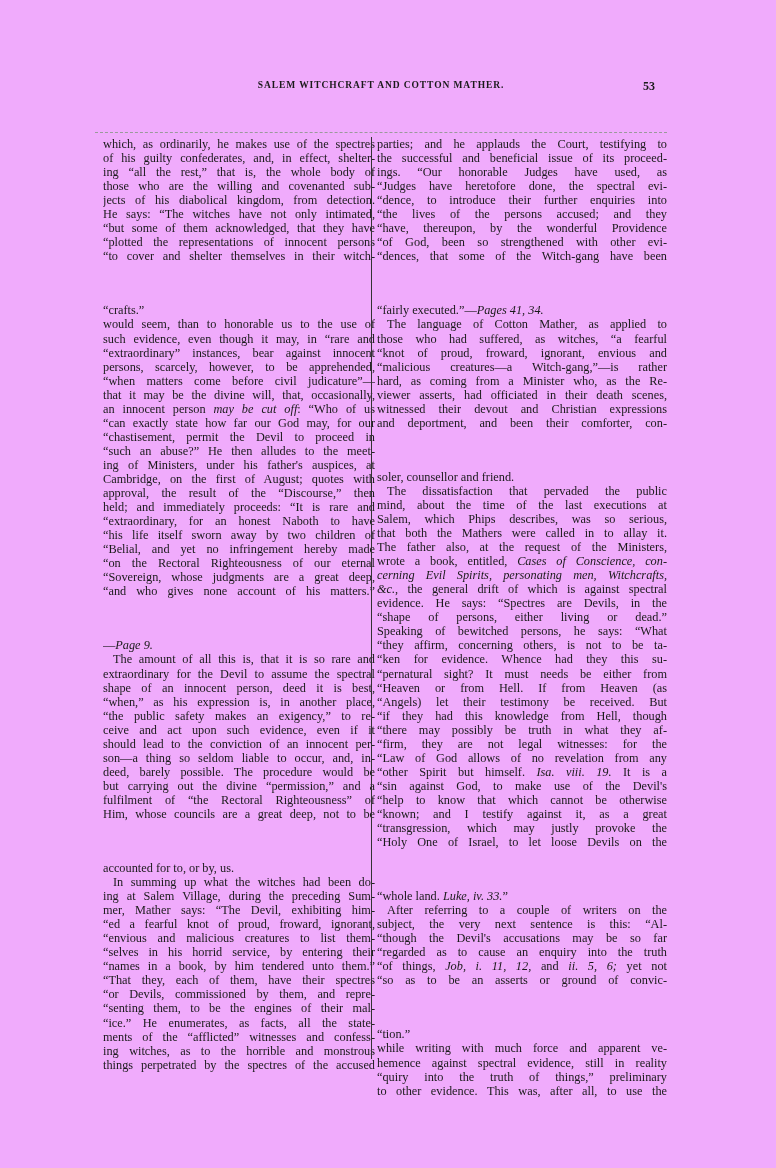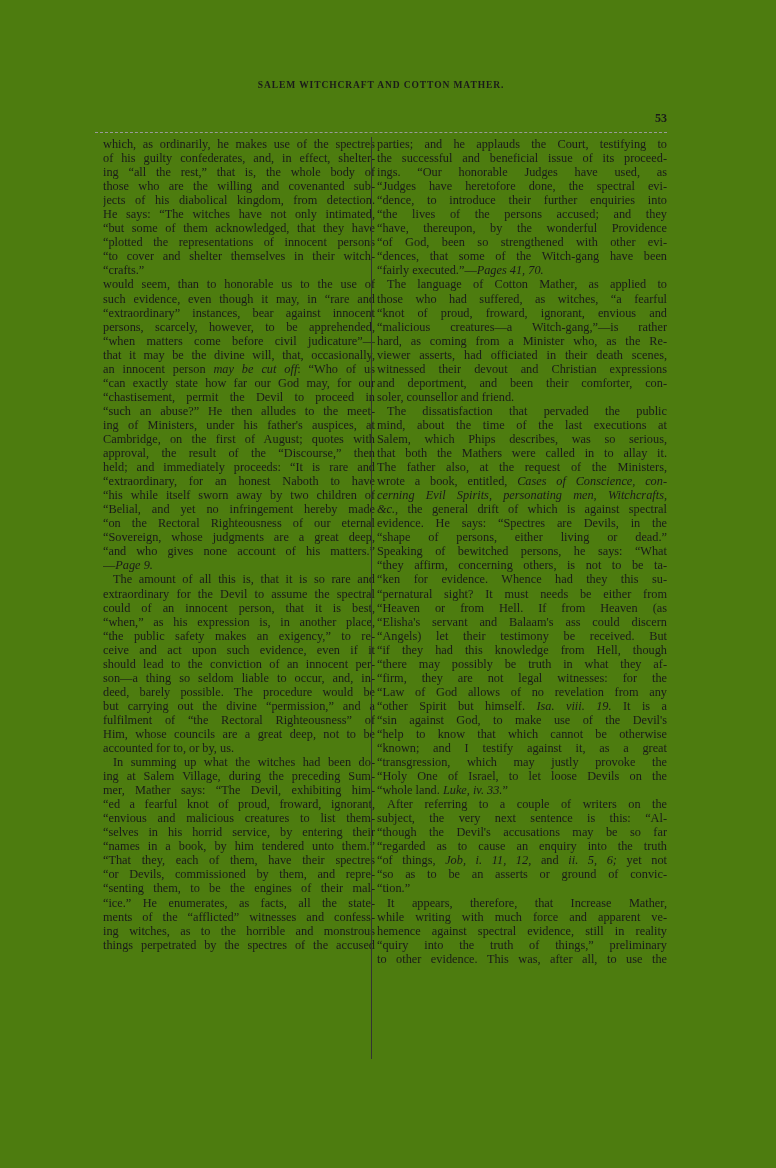--- a/index.html
+++ b/index.html
@@ -1,31 +1,31 @@
 <!DOCTYPE html>
 <html><head>
 <meta charset="utf-8">
 <style>
   html, body { margin:0; padding:0; background:#ffffff; }
   body { width:776px; height:1168px; position:relative; overflow:hidden;
          font-family:"Liberation Serif","DejaVu Serif",serif; color:#1a1a1a; }
-  .page { position:absolute; left:0; top:0; width:776px; height:1168px; background:#4d7c0f; }
+  .page { position:absolute; left:0; top:0; width:776px; height:1168px; background:#f0abfc; }
   .running-head { position:absolute; top:80px; left:95px; width:572px; height:14px; }
   .running-title { position:absolute; left:0; width:572px; text-align:center; top:0;
          font-size:9.5px; letter-spacing:0.9px; font-weight:bold; }
-  .page-number { position:absolute; right:0; top:-1px; font-size:12px; font-weight:bold;margin-top:32px; }
+  .page-number { position:absolute; right:12px; top:-1px; font-size:12px; font-weight:bold; }
   .head-rule { position:absolute; top:132px; left:95px; width:572px; height:0;
          border-top:1px dashed #9a9a9a; }
   .col { position:absolute; top:137px; font-size:12.3px; line-height:14.05px; text-align:justify; }
   .col-left { left:103px; width:272px; }
   .col-right { left:377px; width:290px; }
   .col-rule { position:absolute; top:137px; left:371px; width:0; height:922px;
          border-left:1px solid #333; }
   .line { display:block; white-space:nowrap; text-align:justify; text-align-last:justify; height:14.05px; overflow:hidden; }
-  .line.last { text-align-last:left; }
+  .line.last { text-align-last:left;margin-top:40px; }
   .line.indent { padding-left:10px; }
   .it { font-style:italic; }
 </style>
 </head>
 <body>
 
 <div class="page">
   <div class="running-head">
     <div class="running-title">SALEM WITCHCRAFT AND COTTON MATHER.</div>
     <div class="page-number">53</div>
@@ -51,29 +51,29 @@
       <span class="line">that it may be the divine will, that, occasionally,</span>
       <span class="line">an innocent person <i class="it">may be cut off</i>: “Who of us</span>
       <span class="line">“can exactly state how far our God may, for our</span>
       <span class="line">“chastisement, permit the Devil to proceed in</span>
       <span class="line">“such an abuse?” He then alludes to the meet-</span>
       <span class="line">ing of Ministers, under his father's auspices, at</span>
       <span class="line">Cambridge, on the first of August; quotes with</span>
       <span class="line">approval, the result of the “Discourse,” then</span>
       <span class="line">held; and immediately proceeds: “It is rare and</span>
       <span class="line">“extraordinary, for an honest Naboth to have</span>
-      <span class="line">“his while itself sworn away by two children of</span>
+      <span class="line">“his life itself sworn away by two children of</span>
       <span class="line">“Belial, and yet no infringement hereby made</span>
       <span class="line">“on the Rectoral Righteousness of our eternal</span>
       <span class="line">“Sovereign, whose judgments are a great deep,</span>
       <span class="line">“and who gives none account of his matters.”</span>
       <span class="line last">—<i class="it">Page 9.</i></span>
       <span class="line indent">The amount of all this is, that it is so rare and</span>
       <span class="line">extraordinary for the Devil to assume the spectral</span>
-      <span class="line">could of an innocent person, that it is best,</span>
+      <span class="line">shape of an innocent person, deed it is best,</span>
       <span class="line">“when,” as his expression is, in another place,</span>
       <span class="line">“the public safety makes an exigency,” to re-</span>
       <span class="line">ceive and act upon such evidence, even if it</span>
       <span class="line">should lead to the conviction of an innocent per-</span>
       <span class="line">son—a thing so seldom liable to occur, and, in-</span>
       <span class="line">deed, barely possible. The procedure would be</span>
       <span class="line">but carrying out the divine “permission,” and a</span>
       <span class="line">fulfilment of “the Rectoral Righteousness” of</span>
       <span class="line">Him, whose councils are a great deep, not to be</span>
       <span class="line last">accounted for to, or by, us.</span>
@@ -96,21 +96,21 @@
   <div class="col col-right" id="col-right">
       <span class="line">parties; and he applauds the Court, testifying to</span>
       <span class="line">the successful and beneficial issue of its proceed-</span>
       <span class="line">ings. “Our honorable Judges have used, as</span>
       <span class="line">“Judges have heretofore done, the spectral evi-</span>
       <span class="line">“dence, to introduce their further enquiries into</span>
       <span class="line">“the lives of the persons accused; and they</span>
       <span class="line">“have, thereupon, by the wonderful Providence</span>
       <span class="line">“of God, been so strengthened with other evi-</span>
       <span class="line">“dences, that some of the Witch-gang have been</span>
-      <span class="line last">“fairly executed.”—<i class="it">Pages 41, 70.</i></span>
+      <span class="line last">“fairly executed.”—<i class="it">Pages 41, 34.</i></span>
       <span class="line indent">The language of Cotton Mather, as applied to</span>
       <span class="line">those who had suffered, as witches, “a fearful</span>
       <span class="line">“knot of proud, froward, ignorant, envious and</span>
       <span class="line">“malicious creatures—a Witch-gang,”—is rather</span>
       <span class="line">hard, as coming from a Minister who, as the Re-</span>
       <span class="line">viewer asserts, had officiated in their death scenes,</span>
       <span class="line">witnessed their devout and Christian expressions</span>
       <span class="line">and deportment, and been their comforter, con-</span>
       <span class="line last">soler, counsellor and friend.</span>
       <span class="line indent">The dissatisfaction that pervaded the public</span>
@@ -121,39 +121,37 @@
       <span class="line">wrote a book, entitled, <i class="it">Cases of Conscience, con-</i></span>
       <span class="line"><i class="it">cerning Evil Spirits, personating men, Witchcrafts,</i></span>
       <span class="line"><i class="it">&amp;c.</i>, the general drift of which is against spectral</span>
       <span class="line">evidence. He says: “Spectres are Devils, in the</span>
       <span class="line">“shape of persons, either living or dead.”</span>
       <span class="line">Speaking of bewitched persons, he says: “What</span>
       <span class="line">“they affirm, concerning others, is not to be ta-</span>
       <span class="line">“ken for evidence. Whence had they this su-</span>
       <span class="line">“pernatural sight? It must needs be either from</span>
       <span class="line">“Heaven or from Hell. If from Heaven (as</span>
-      <span class="line">“Elisha's servant and Balaam's ass could discern</span>
       <span class="line">“Angels) let their testimony be received. But</span>
       <span class="line">“if they had this knowledge from Hell, though</span>
       <span class="line">“there may possibly be truth in what they af-</span>
       <span class="line">“firm, they are not legal witnesses: for the</span>
       <span class="line">“Law of God allows of no revelation from any</span>
       <span class="line">“other Spirit but himself. <i class="it">Isa. viii. 19.</i> It is a</span>
       <span class="line">“sin against God, to make use of the Devil's</span>
       <span class="line">“help to know that which cannot be otherwise</span>
       <span class="line">“known; and I testify against it, as a great</span>
       <span class="line">“transgression, which may justly provoke the</span>
       <span class="line">“Holy One of Israel, to let loose Devils on the</span>
       <span class="line last">“whole land. <i class="it">Luke, iv. 33.</i>”</span>
       <span class="line indent">After referring to a couple of writers on the</span>
       <span class="line">subject, the very next sentence is this: “Al-</span>
       <span class="line">“though the Devil's accusations may be so far</span>
       <span class="line">“regarded as to cause an enquiry into the truth</span>
       <span class="line">“of things, <i class="it">Job, i. 11, 12,</i> and <i class="it">ii. 5, 6;</i> yet not</span>
       <span class="line">“so as to be an asserts or ground of convic-</span>
       <span class="line last">“tion.”</span>
-      <span class="line indent">It appears, therefore, that Increase Mather,</span>
       <span class="line">while writing with much force and apparent ve-</span>
       <span class="line">hemence against spectral evidence, still in reality</span>
       <span class="line">“quiry into the truth of things,” preliminary</span>
       <span class="line">to other evidence. This was, after all, to use the</span>
     </div>
 </div>
 
 </body></html>

